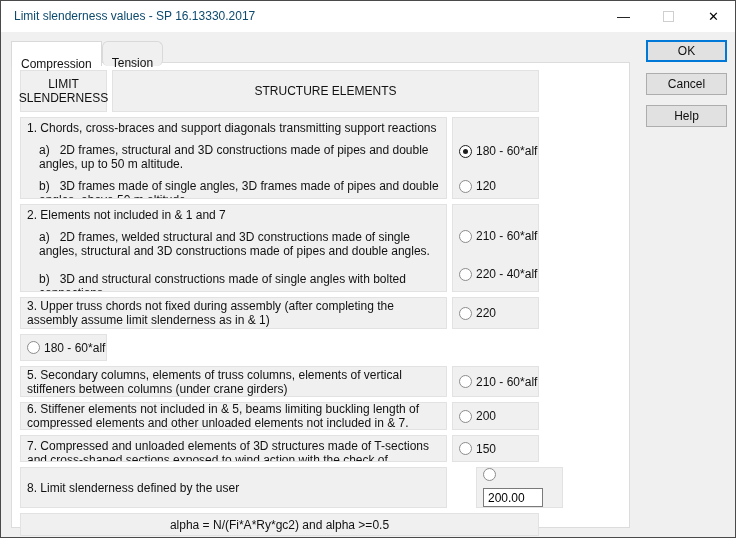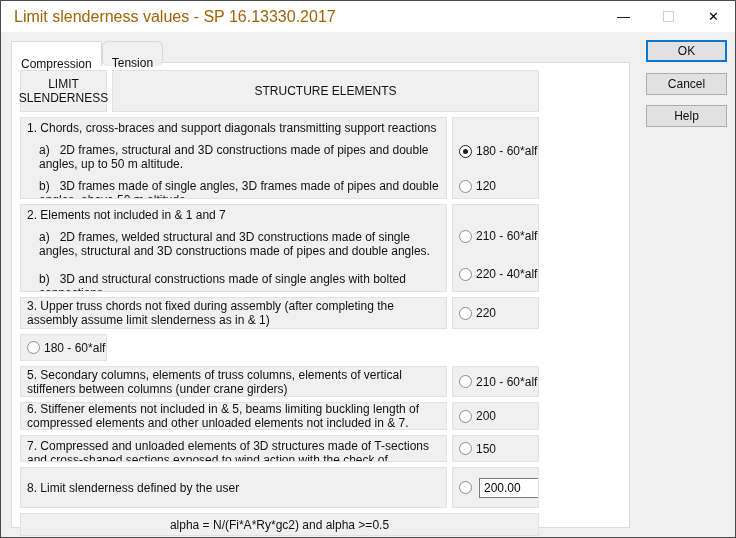--- a/index.html
+++ b/index.html
@@ -1,19 +1,19 @@
 <!DOCTYPE html>
 <html><head>
 <meta charset="utf-8">
 <style>
   html,body{margin:0;padding:0;background:#d4d4d4;font-family:"Liberation Sans",sans-serif;}
   .window{position:relative;width:736px;height:538px;background:#f0f0f0;border:1px solid #4a4a4a;box-sizing:border-box;overflow:hidden;font-size:12px;color:#111;}
   
   .titlebar{position:absolute;left:0;top:0;width:100%;height:31px;background:#ffffff;}
-  .title-text{position:absolute;left:13px;top:0;line-height:31px;font-size:16px;color:#a16207;white-space:nowrap;}
+  .title-text{position:absolute;left:13px;top:0;line-height:31px;font-size:12px;color:#0c4a6e;white-space:nowrap;}
   .cap{position:absolute;top:0;width:45px;height:30px;display:flex;align-items:center;justify-content:center;background:#fff;}
   .cap-min{left:600px;font-size:13px;color:#000;}
   .cap-max{left:645px;}
   .maxbox{width:9px;height:9px;border:1px solid #cfcfcf;background:#fff;}
   .cap-close{left:690px;font-size:13px;color:#000;}
   
   .client{position:absolute;left:0;top:31px;width:734px;height:506px;background:#f0f0f0;}
   
   .tabs{position:absolute;left:10px;top:9px;display:flex;align-items:flex-end;z-index:3;}
   .tab{box-sizing:border-box;padding:12px 9px;border:1px solid #d9d9d9;border-bottom:none;white-space:nowrap;}
@@ -24,21 +24,21 @@
   
   .tbl{position:absolute;left:8px;top:7px;display:flex;flex-direction:column;gap:5px;}
   .trow{display:flex;gap:5px;}
   .cell{box-sizing:border-box;background:#f0f0f0;border:1px solid #e2e2e2;}
   .cl{width:427px;padding:3px 6px;display:flex;flex-direction:column;justify-content:flex-start;overflow:hidden;line-height:14px;}
   .cl.vc{justify-content:center;}
   .cr{width:87px;display:flex;flex-direction:column;padding-left:6px;overflow:hidden;}
   .cr.single{justify-content:center;}
   .cr.r1{padding-top:26px;gap:21px;}
   .cr.r2{padding-top:24px;gap:24px;}
-  .cr.row8{flex-direction:row;align-items:center;gap:7px;}
+  .cr.row8{flex-direction:column;gap:7px;margin-left:24px;}
   .hl{align-items:center;justify-content:center;text-align:center;}
   .hr{width:87px;padding:0;align-items:center;justify-content:center;text-align:center;white-space:pre-line;line-height:14px;display:flex;}
   .sub{margin-top:8px;padding-left:12px;}
   .sublabel{margin-right:10px;}
   .opt{display:flex;align-items:center;gap:4px;white-space:nowrap;cursor:default;}
   .radio{width:11px;height:11px;border:1px solid #8c8c8c;border-radius:50%;background:#fff;flex:none;display:flex;align-items:center;justify-content:center;}
   .radio.checked{border-color:#1f1f1f;}
   .radio.checked::after{content:"";width:5px;height:5px;border-radius:50%;background:#1f1f1f;}
   .userval{width:60px;height:20px;box-sizing:border-box;border:1px solid #7a7a7a;background:#fff;font-family:"Liberation Sans",sans-serif;font-size:12px;padding:0 4px;}
   .frow{width:519px;height:23px;box-sizing:border-box;background:#f0f0f0;border:1px solid #e2e2e2;display:flex;align-items:center;justify-content:center;}

